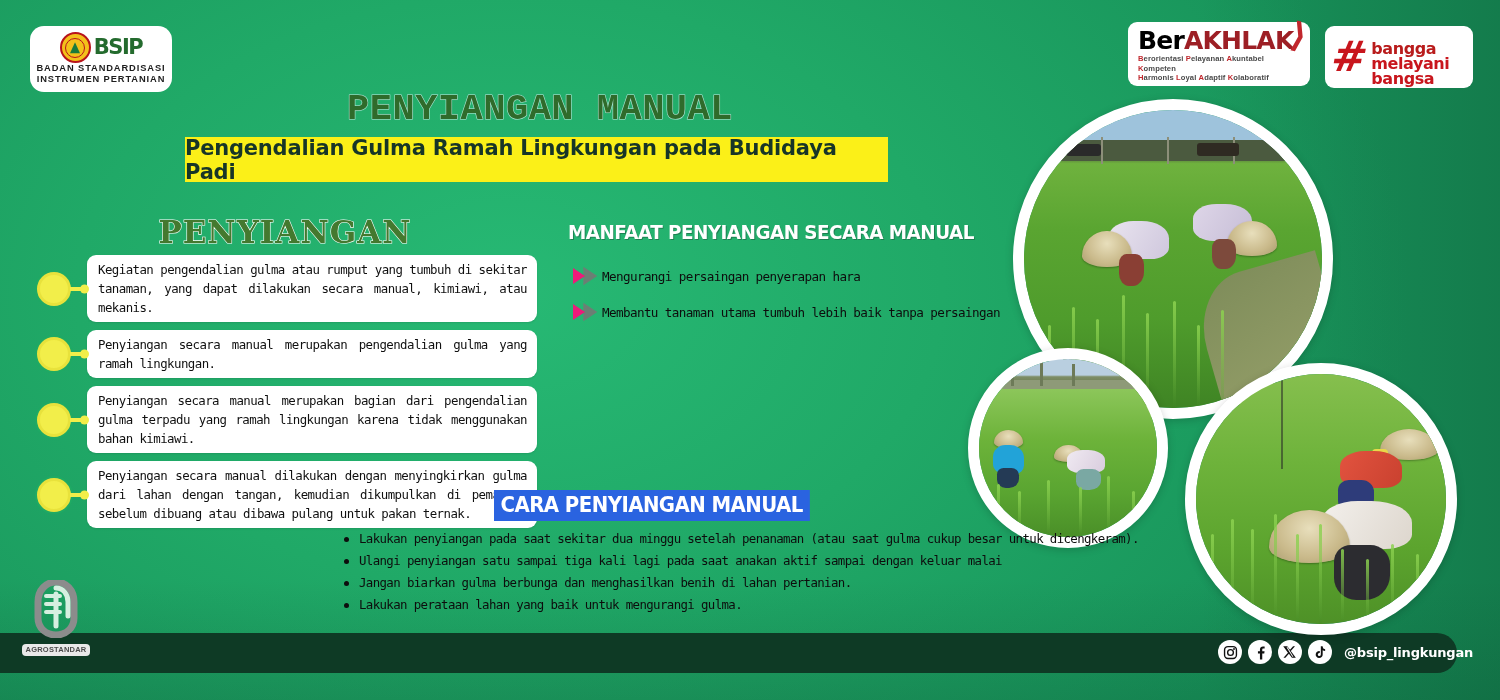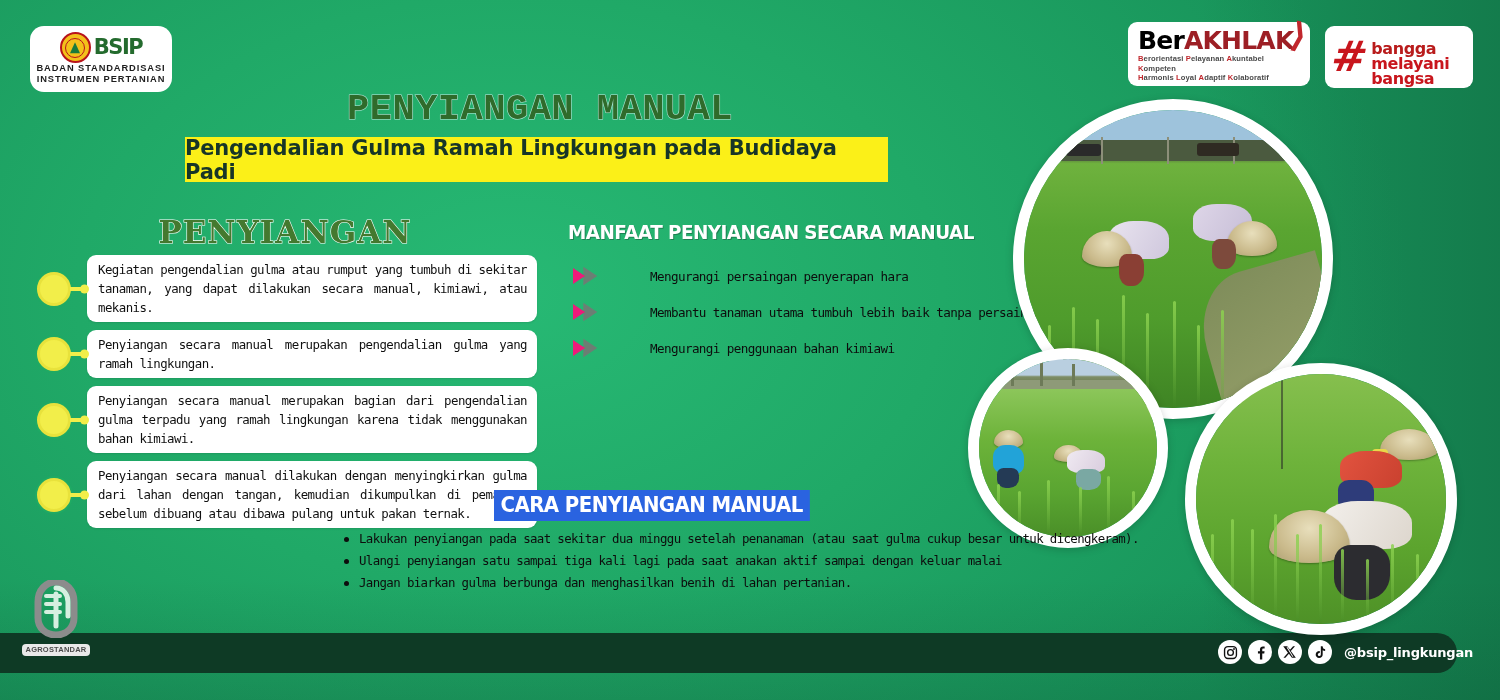--- a/index.html
+++ b/index.html
@@ -166,21 +166,21 @@
   
   #manfaat-heading {
     position:absolute; left:568px; top:220px;
     font-family:"DejaVu Sans", sans-serif;
     font-weight:bold; font-size:20px; line-height:24px;
     color:#ffffff; letter-spacing:-0.6px;
     transform:scaleX(0.92); transform-origin:left center;
     text-shadow:1px 1px 0 rgba(25,90,60,0.55);
   }
   #manfaat-list { position:absolute; left:572px; top:258px; width:410px; }
-  .manfaat-item { display:flex; align-items:center; height:36px; margin-bottom:0;gap:48px; }
+  .manfaat-item { display:flex; align-items:center; height:36px; margin-bottom:0; }
   .chev {
     width:30px; flex:none; position:relative; height:20px;
   }
   .manfaat-text {
     font-family:"DejaVu Sans Mono", monospace;
     font-size:12.6px; color:#0d0d0d; letter-spacing:-0.6px;
     white-space:nowrap;
   }
 
   
@@ -373,29 +373,20 @@
     <div class="manfaat-text">Mengurangi persaingan penyerapan hara</div>
   </div>
   <div class="manfaat-item">
     <div class="chev">
       <svg width="30" height="20" viewBox="0 0 30 20">
           <path d="M1 2 L13 10 L1 18 Z" fill="#ef1a7a"></path>
           <path d="M12 2 L24 10 L12 18 Z" fill="#ef1a7a" opacity="0.35" stroke="#ef1a7a" stroke-width="1.4"></path>
         </svg>
     </div>
     <div class="manfaat-text">Membantu tanaman utama tumbuh lebih baik tanpa persaingan</div>
-  </div>
-  <div class="manfaat-item">
-    <div class="chev">
-      <svg width="30" height="20" viewBox="0 0 30 20">
-          <path d="M1 2 L13 10 L1 18 Z" fill="#ef1a7a"></path>
-          <path d="M12 2 L24 10 L12 18 Z" fill="#ef1a7a" opacity="0.35" stroke="#ef1a7a" stroke-width="1.4"></path>
-        </svg>
-    </div>
-    <div class="manfaat-text">Mengurangi penggunaan bahan kimiawi</div>
   </div>
 </div>
 
 <div class="photo" id="photo1">
   <div class="photo-inner">
     <div class="field"></div>
 
     <div style="position:absolute;left:0;top:10%;width:100%;height:7%;background:#4b5a3f;"></div>
     <div style="position:absolute;left:6%;top:9%;width:2px;height:9%;background:#8d8f7a;"></div>
     <div style="position:absolute;left:26%;top:9%;width:2px;height:9%;background:#8d8f7a;"></div>
@@ -489,20 +480,24 @@
     <div>Lakukan penyiangan pada saat sekitar dua minggu setelah penanaman (atau saat gulma cukup besar untuk dicengkeram).</div>
   </div>
   <div class="cara-item">
     <div class="cara-dot"></div>
     <div>Ulangi penyiangan satu sampai tiga kali lagi pada saat anakan aktif sampai dengan keluar malai</div>
   </div>
   <div class="cara-item">
     <div class="cara-dot"></div>
     <div>Jangan biarkan gulma berbunga dan menghasilkan benih di lahan pertanian.</div>
   </div>
+  <div class="cara-item">
+    <div class="cara-dot"></div>
+    <div>Lakukan perataan lahan yang baik untuk mengurangi gulma.</div>
+  </div>
 </div>
 
 <div id="agro">
   <svg id="agro-leaf" viewBox="0 0 52 58">
     <path d="M26 2 C36 2 44 10 44 22 L44 38 C44 48 36 55 26 55 C16 55 8 48 8 38 L8 22 C8 10 16 2 26 2 Z" fill="none" stroke="#8c8c8c" stroke-width="7" stroke-linecap="round"></path>
     <path d="M26 8 C33 8 38 14 38 22 L38 36" fill="none" stroke="#d6efe0" stroke-width="5" stroke-linecap="round"></path>
     <path d="M26 14 L26 46" stroke="#d6efe0" stroke-width="5" stroke-linecap="round"></path>
     <path d="M16 16 L30 16 M16 24 L30 24 M16 32 L30 32" stroke="#d6efe0" stroke-width="4" stroke-linecap="round"></path>
   </svg>
   <div id="agro-label">AGROSTANDAR</div>

